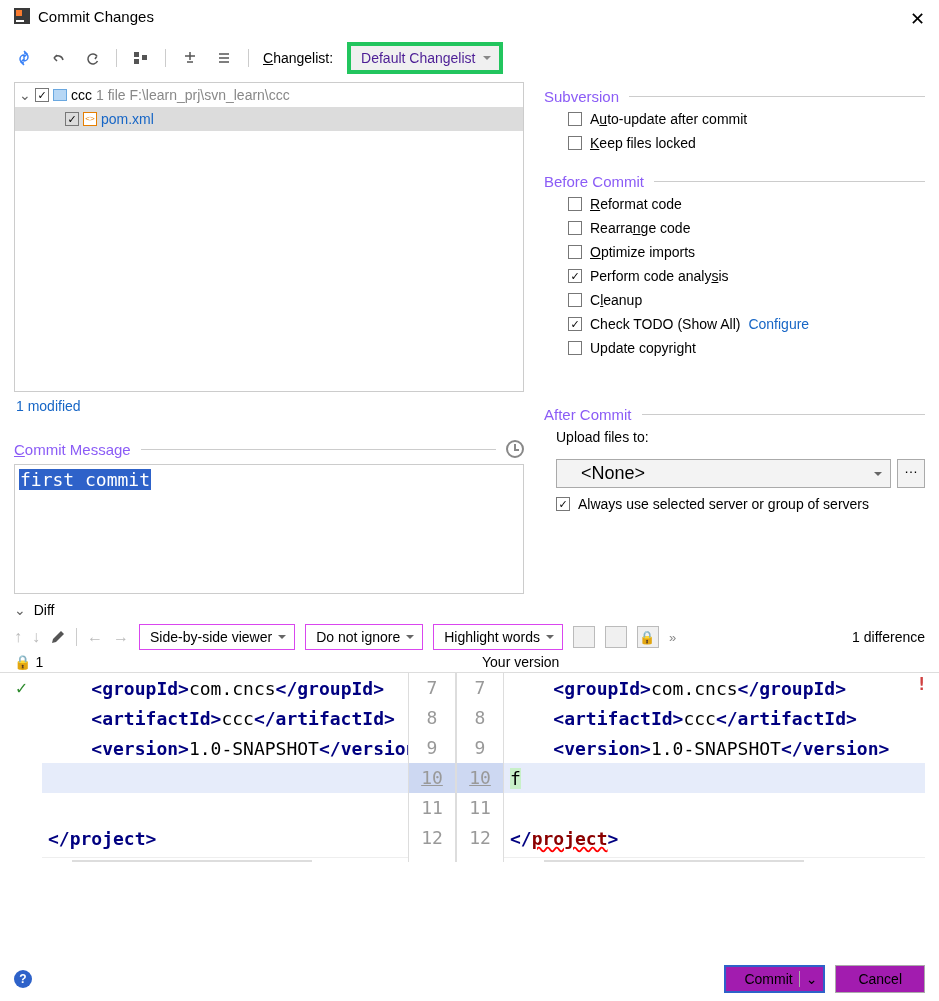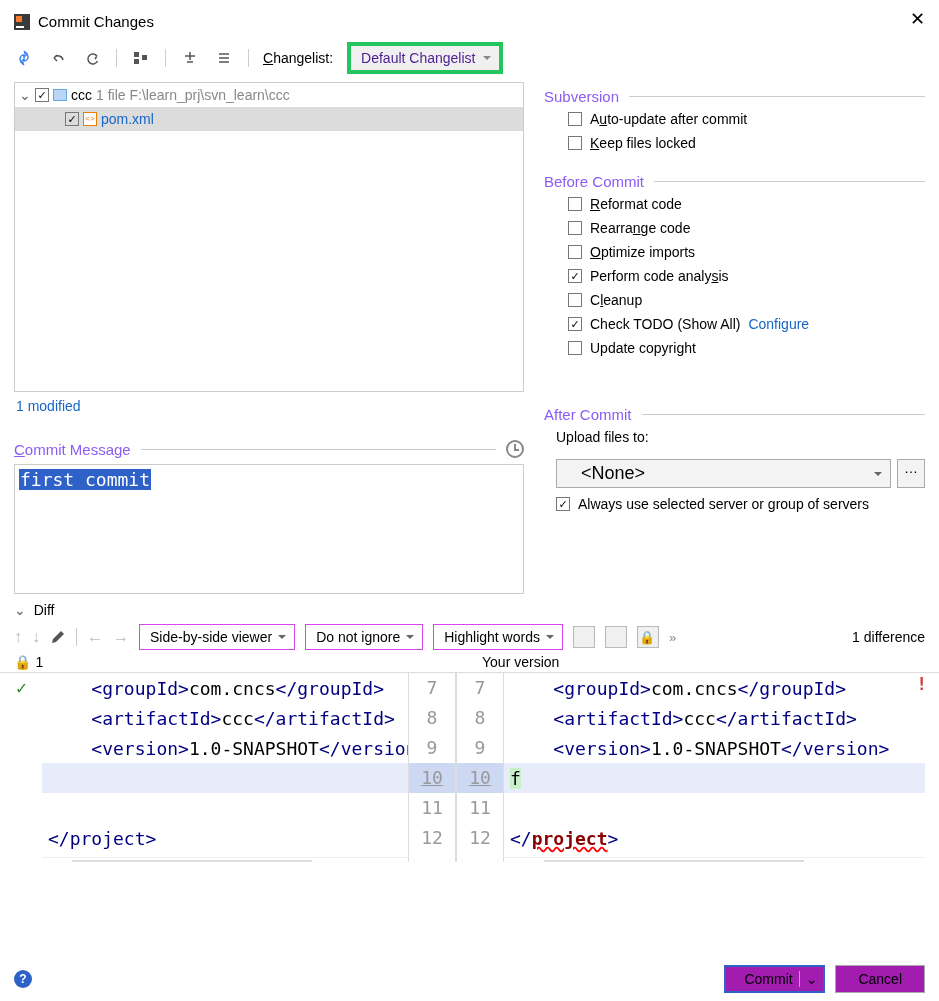--- a/index.html
+++ b/index.html
@@ -1,17 +1,17 @@
 <!DOCTYPE html>
 <html><head>
 <meta charset="utf-8">
 <style>
 * { box-sizing: border-box; margin: 0; padding: 0; }
 body { font-family: "Segoe UI", Arial, sans-serif; font-size: 13px; color: #000; background: #fff; width: 939px; height: 1001px; overflow: hidden; display: flex; flex-direction: column; }
-.titlebar { display: flex; align-items: flex-end; padding: 8px 14px; }
+.titlebar { display: flex; align-items: flex-start; padding: 8px 14px; }
 .titlebar .appicon { width: 16px; height: 16px; margin-right: 8px; }
 .titlebar .title { font-size: 15px; flex: 1; }
 .close-x { font-size: 18px; cursor: pointer; }
 .toolbar { display: flex; align-items: center; gap: 14px; padding: 4px 14px 8px; }
 .icon-btn { width: 20px; height: 20px; display: flex; align-items: center; justify-content: center; color: #555; }
 .vsep { width: 1px; height: 18px; background: #ccc; }
 .changelist-lbl { font-size: 14px; }
 .changelist-sel { border: 4px solid #22c55e; background: #f0f0f0; padding: 4px 24px 4px 10px; font-size: 14px; color: #4c1d95; position: relative; }
 .changelist-sel::after { content: ""; position: absolute; right: 8px; top: 50%; border: 4px solid transparent; border-top-color: #888; transform: translateY(-25%); }
 .main { display: flex; gap: 20px; padding: 0 14px; }
@@ -57,21 +57,21 @@
 .diff-right-lbl { margin-left: 78px; }
 .diff-body { display: flex; padding: 0 14px 6px; font-family: Consolas, monospace; font-size: 18px; border-top: 1px solid #ddd; height: 196px; position: relative; }
 .diff-pane { overflow: hidden; }
 .diff-pane.left { flex: 0 0 366px; }
 .diff-pane.right { flex: 1; }
 .gutter-pair { flex: 0 0 96px; display: flex; }
 .gut { flex: 1; text-align: center; color: #999; border-left: 1px solid #ddd; border-right: 1px solid #ddd; }
 .code-line { white-space: pre; padding: 1px 6px; height: 30px; line-height: 30px; }
 .hl-blue { background: #e6ecfa; }
 .hl-green { background: #c8f0c8; display: inline; }
-.tag-b { color: #000080; font-weight: normal; }
+.tag-b { color: #000080; font-weight: bold; }
 .tag-r { color: #8b0000; font-weight: bold; text-decoration: underline; text-decoration-style: wavy; text-decoration-color: red; }
 .gut-line { height: 30px; line-height: 30px; }
 .gut-line.gut-hl { background: #cdd8f2; text-decoration: underline; }
 .marker-col { flex: 0 0 28px; }
 .green-check { color: #2e8b2e; font-weight: bold; margin-top: 4px; margin-left: 2px; }
 .err-badge { color: #d04040; font-weight: bold; position: absolute; right: 12px; top: 0; }
 .hscroll { height: 14px; background: #fff; margin-top: 4px; border-top: 1px solid #eee; position: relative; }
 .hscroll .thumb { position: absolute; left: 30px; width: 240px; top: 2px; height: 10px; background: #ddd; }
 .hscroll.r .thumb { left: 40px; width: 260px; }
 .footer { margin-top: auto; display: flex; align-items: center; padding: 8px 14px; gap: 10px; }

